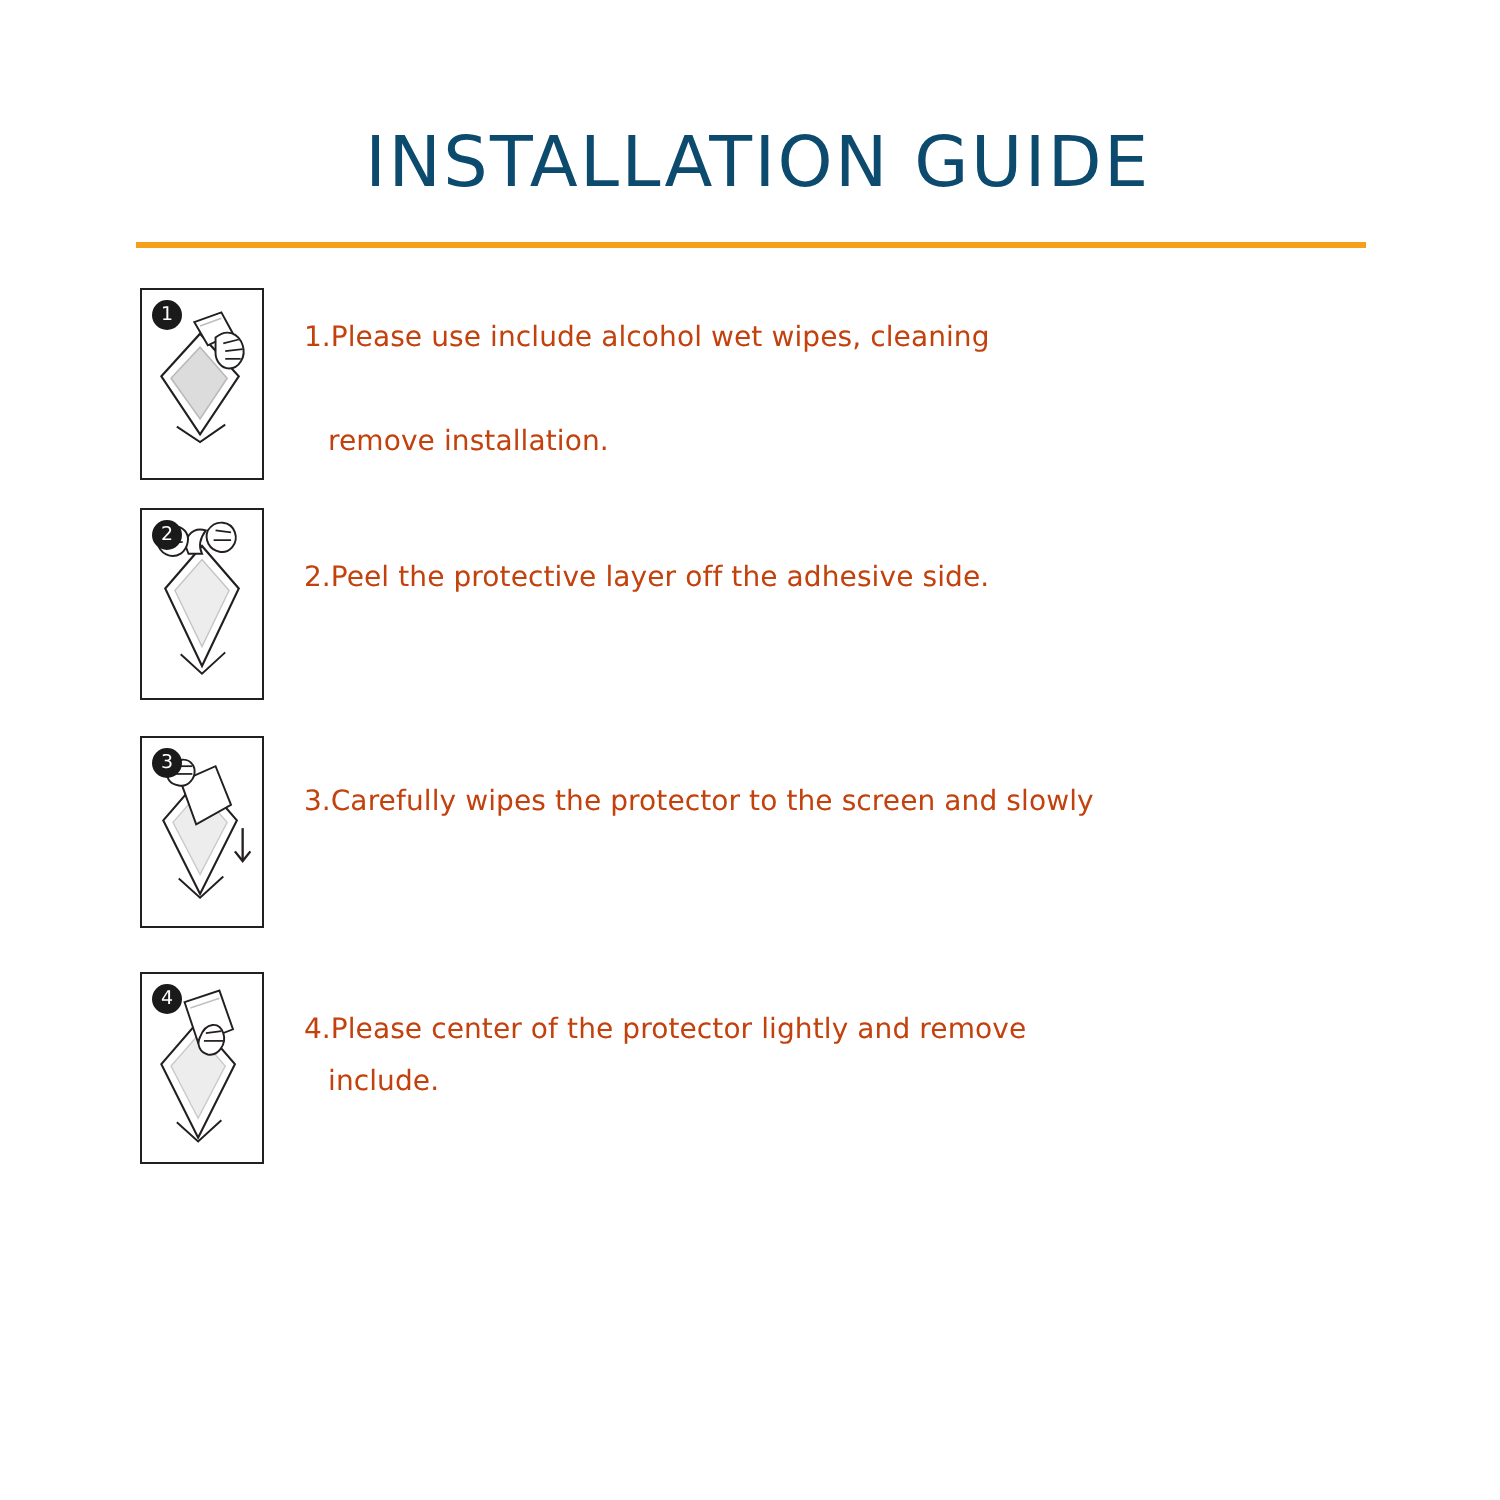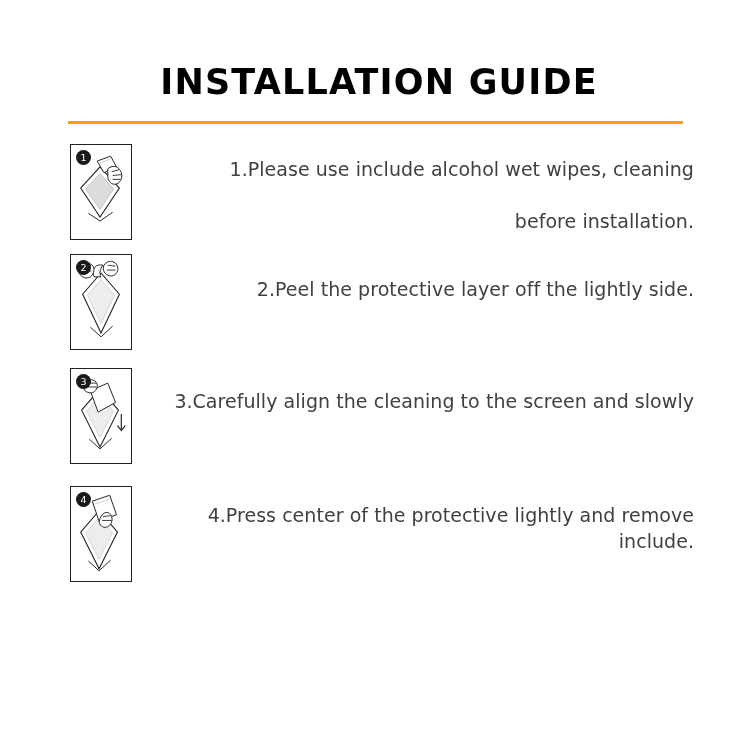--- a/index.html
+++ b/index.html
@@ -24,23 +24,23 @@
   .content {
     position: absolute;
     left: 52px;
     top: 40px;
     width: 646px;
     height: 670px;
   }
   .title {
     font-family: "DejaVu Sans", sans-serif;
     font-size: 35px;
-    font-weight: bold;
+    font-weight: normal;
     letter-spacing: 1.2px;
-    color: #000000;
+    color: #0c4a6e;
     text-align: center;
     padding-top: 22px;
     padding-left: 8px;
   }
   .title-rule {
     margin: 19px auto 0 auto;
     width: 615px;
     height: 3px;
     background: #f5a01b;
   }
@@ -82,26 +82,25 @@
     color: #ffffff;
     font-size: 9.5px;
     line-height: 15px;
     text-align: center;
     font-family: "DejaVu Sans", sans-serif;
   }
   .step-text {
     flex: 1 1 auto;
     padding-left: 16px;
     padding-right: 4px;
-    font-size: 19px;
+    font-size: 14px;
     line-height: 26px;
-    color: #404040;
+    color: #c2410c;
     padding-top: 14px;
     letter-spacing: 0.05px;
-    text-align: right;
   }
   .step-text .num {
     letter-spacing: 0;
   }
   .indent {
     display: inline-block;
     padding-left: 12px;
   }
   
   .step-1 .step-text { padding-top: 12px; }
@@ -142,21 +141,21 @@
 
                 <path d="M18 70 L30 78 L43 69" stroke="#231f20" stroke-width="1"></path>
               </g>
             </svg>
             <span class="badge">1</span>
           </div>
         </div>
         <div class="step-text">
           <span class="num">1.</span><span>Please use include alcohol wet wipes, cleaning</span><br>
           <br>
-          <span class="indent">before installation.</span>
+          <span class="indent">remove installation.</span>
         </div>
       </div>
 
       <div class="step step-2">
         <div class="thumb-wrap">
           <div class="thumb">
             <svg viewBox="0 0 62 96" xmlns="http://www.w3.org/2000/svg">
               <g fill="none" stroke="#231f20" stroke-width="1.1">
 
                 <path d="M12 40 L31 18 L50 40 L31 80 Z" fill="#ffffff" stroke="#231f20"></path>
@@ -172,21 +171,21 @@
                 <path d="M38 10 L46 11" stroke="#231f20" stroke-width="0.9"></path>
                 <path d="M37 15 L46 15" stroke="#231f20" stroke-width="0.9"></path>
 
                 <path d="M20 74 L31 84 L43 73" stroke="#231f20" stroke-width="1"></path>
               </g>
             </svg>
             <span class="badge">2</span>
           </div>
         </div>
         <div class="step-text">
-          <span class="num">2.</span><span>Peel the protective layer off the lightly side.</span>
+          <span class="num">2.</span><span>Peel the protective layer off the adhesive side.</span>
         </div>
       </div>
 
       <div class="step step-3">
         <div class="thumb-wrap">
           <div class="thumb">
             <svg viewBox="0 0 62 96" xmlns="http://www.w3.org/2000/svg">
               <g fill="none" stroke="#231f20" stroke-width="1.1">
 
                 <path d="M11 42 L30 20 L49 42 L30 80 Z" fill="#ffffff" stroke="#231f20"></path>
@@ -201,21 +200,21 @@
                 <path d="M52 46 L52 62" stroke="#231f20" stroke-width="1.2"></path>
                 <path d="M48 58 L52 63 L56 58" stroke="#231f20" stroke-width="1.2"></path>
 
                 <path d="M19 72 L30 82 L42 71" stroke="#231f20" stroke-width="1"></path>
               </g>
             </svg>
             <span class="badge">3</span>
           </div>
         </div>
         <div class="step-text">
-          <span class="num">3.</span><span>Carefully align the cleaning to  the screen and slowly</span><br>
+          <span class="num">3.</span><span>Carefully wipes the protector to  the screen and slowly</span><br>
         </div>
       </div>
 
       <div class="step step-4">
         <div class="thumb-wrap">
           <div class="thumb">
             <svg viewBox="0 0 62 96" xmlns="http://www.w3.org/2000/svg">
               <g fill="none" stroke="#231f20" stroke-width="1.1">
 
                 <path d="M10 46 L29 24 L48 46 L29 84 Z" fill="#ffffff" stroke="#231f20"></path>
@@ -228,20 +227,20 @@
                 <path d="M33 30 L41 29" stroke="#231f20" stroke-width="0.9"></path>
                 <path d="M32 34 L42 34" stroke="#231f20" stroke-width="0.9"></path>
 
                 <path d="M18 76 L29 86 L41 75" stroke="#231f20" stroke-width="1"></path>
               </g>
             </svg>
             <span class="badge">4</span>
           </div>
         </div>
         <div class="step-text">
-          <span class="num">4.</span><span>Press center of the protective lightly and remove</span><br>
+          <span class="num">4.</span><span>Please center of the protector lightly and remove</span><br>
           <span class="indent">include.</span>
         </div>
       </div>
 
     </div>
   </div>
 </div>
 
 </body></html>

